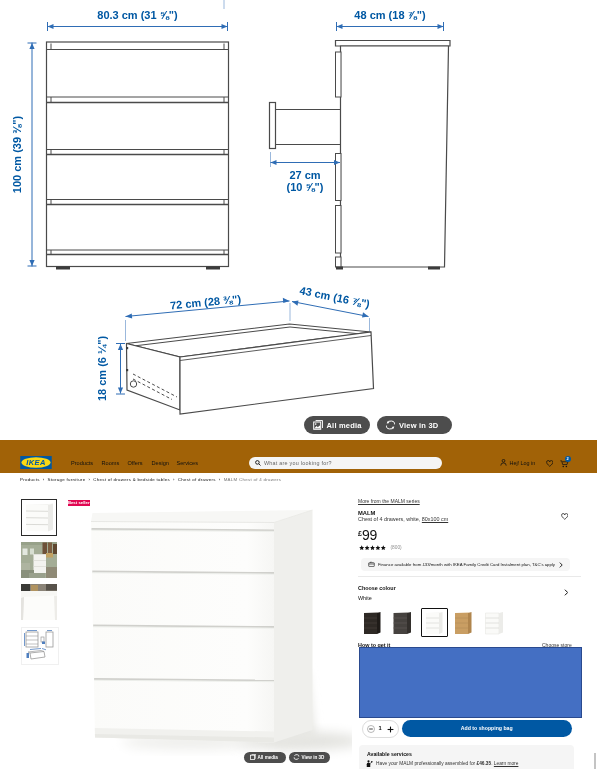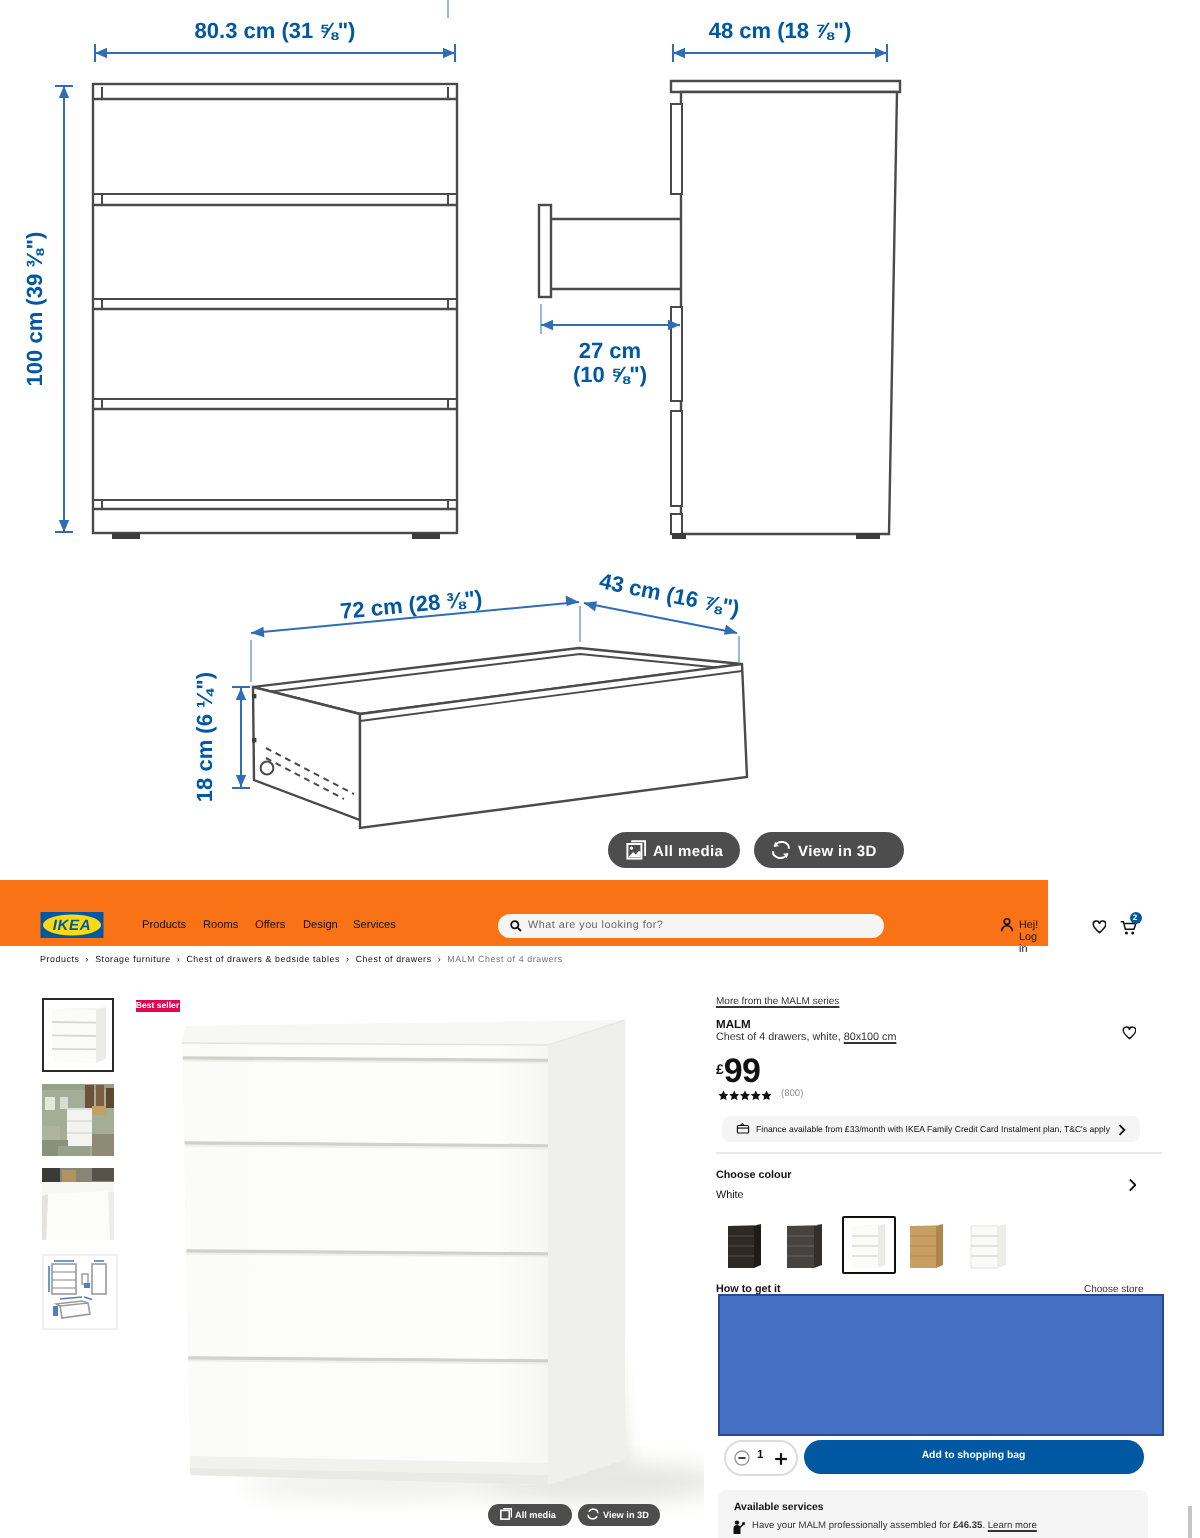--- a/index.html
+++ b/index.html
@@ -169,21 +169,21 @@
 <div class="abs" style="left:377px;top:415.5px;width:75px;height:18.5px;background:#4d4d4d;border-radius:9.5px;color:#fff;">
   <svg class="abs" style="left:8px;top:4.5px" width="11" height="10" viewBox="0 0 11 10">
     <path d="M2.2 3.2 A 3.4 2.6 0 0 1 9.4 4.4" fill="none" stroke="#fff" stroke-width="1"></path>
     <path d="M8.8 6.8 A 3.4 2.6 0 0 1 1.6 5.6" fill="none" stroke="#fff" stroke-width="1"></path>
     <path d="M2.6 0.9 l-0.6 2.5 l2.4 -0.3 z" fill="#fff"></path>
     <path d="M8.4 9.1 l0.6 -2.5 l-2.4 0.3 z" fill="#fff"></path>
   </svg>
   <span class="abs" style="left:22px;top:5px;font-size:7.5px;font-weight:bold;letter-spacing:.2px;">View in 3D</span>
 </div>
 
-<div class="abs" style="left:0;top:440px;width:524px;height:33px;background:#f97316;">
+<div class="abs" style="left:0;top:440px;width:597px;height:33px;background:#a16207;">
 
   <svg class="abs" style="left:20px;top:15.5px" width="32" height="13" viewBox="0 0 92 38">
     <rect width="92" height="38" fill="#0058a3"></rect>
     <ellipse cx="46" cy="19" rx="42.5" ry="15.5" fill="#fbd914"></ellipse>
     <text x="46" y="26.5" text-anchor="middle" font-size="22" font-weight="bold" font-style="italic" fill="#0058a3" font-family="'Liberation Sans',sans-serif" letter-spacing="1">IKEA</text>
   </svg>
 
   <span class="abs" style="left:71px;top:19.5px;font-size:5.6px;color:#111;">Products</span>
 
   <span class="abs" style="left:101.5px;top:19.5px;font-size:5.6px;color:#111;">Rooms</span>
@@ -359,21 +359,21 @@
 
 <div class="abs" style="left:358px;top:509.5px;font-size:5.8px;font-weight:bold;color:#111;">MALM</div>
 
 <div class="abs" style="left:358px;top:515.8px;font-size:5.4px;color:#333;">Chest of 4 drawers, white, <span style="text-decoration:underline;">80x100 cm</span></div>
 
 <svg class="abs" style="left:560.5px;top:513px" width="7.5" height="7" viewBox="0 0 24 22">
   <path d="M12 20 C5 14 2 10.5 2 7 a5 5 0 0 1 10-1 a5 5 0 0 1 10 1 c0 3.5-3 7-10 13z" fill="none" stroke="#111" stroke-width="2.2"></path>
 </svg>
 
 <div class="abs" style="left:358px;top:525.5px;color:#111;">
-  <span style="font-size:7px;font-weight:bold;vertical-align:4px;">£</span><span style="font-size:17px;font-weight:bold;letter-spacing:-0.3px;">99</span>
+  <span style="font-size:7px;font-weight:bold;vertical-align:4px;">£</span><span style="font-size:14px;font-weight:normal;letter-spacing:-0.3px;">99</span>
 </div>
 
 <svg class="abs" style="left:359px;top:545px" width="27" height="5.4" viewBox="0 0 50 10">
   <g fill="#111">
     <path d="M5 0.5 l1.4 3 l3.2 0.4 l-2.3 2.2 l0.6 3.2 L5 7.8 L2.1 9.3 l0.6-3.2 L0.4 3.9 l3.2-0.4 z"></path>
     <path d="M15 0.5 l1.4 3 l3.2 0.4 l-2.3 2.2 l0.6 3.2 L15 7.8 L12.1 9.3 l0.6-3.2 L10.4 3.9 l3.2-0.4 z"></path>
     <path d="M25 0.5 l1.4 3 l3.2 0.4 l-2.3 2.2 l0.6 3.2 L25 7.8 L22.1 9.3 l0.6-3.2 L20.4 3.9 l3.2-0.4 z"></path>
     <path d="M35 0.5 l1.4 3 l3.2 0.4 l-2.3 2.2 l0.6 3.2 L35 7.8 L32.1 9.3 l0.6-3.2 L30.4 3.9 l3.2-0.4 z"></path>
     <path d="M45 0.5 l1.4 3 l3.2 0.4 l-2.3 2.2 l0.6 3.2 L45 7.8 L42.1 9.3 l0.6-3.2 L40.4 3.9 l3.2-0.4 z"></path>
   </g>

